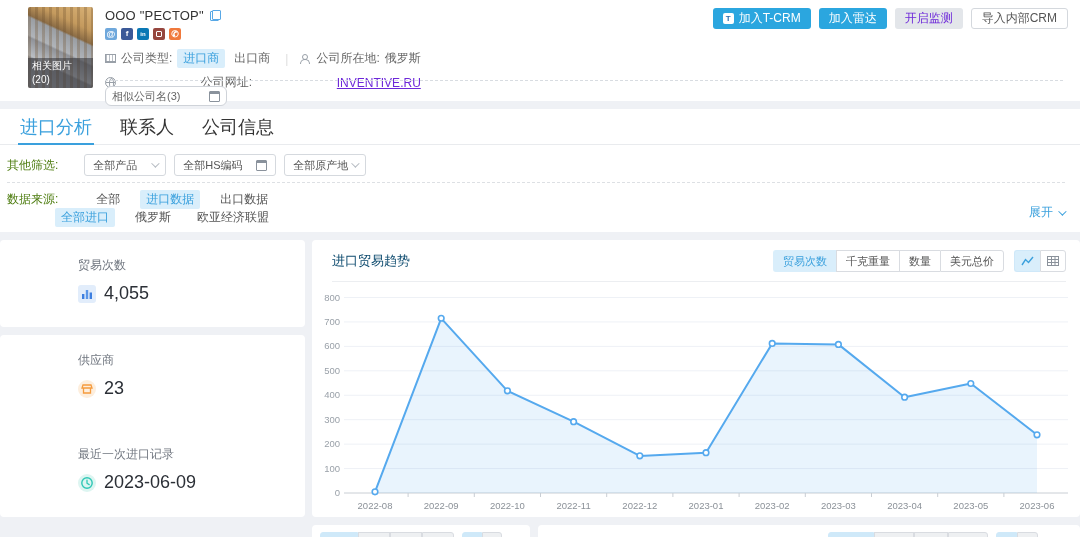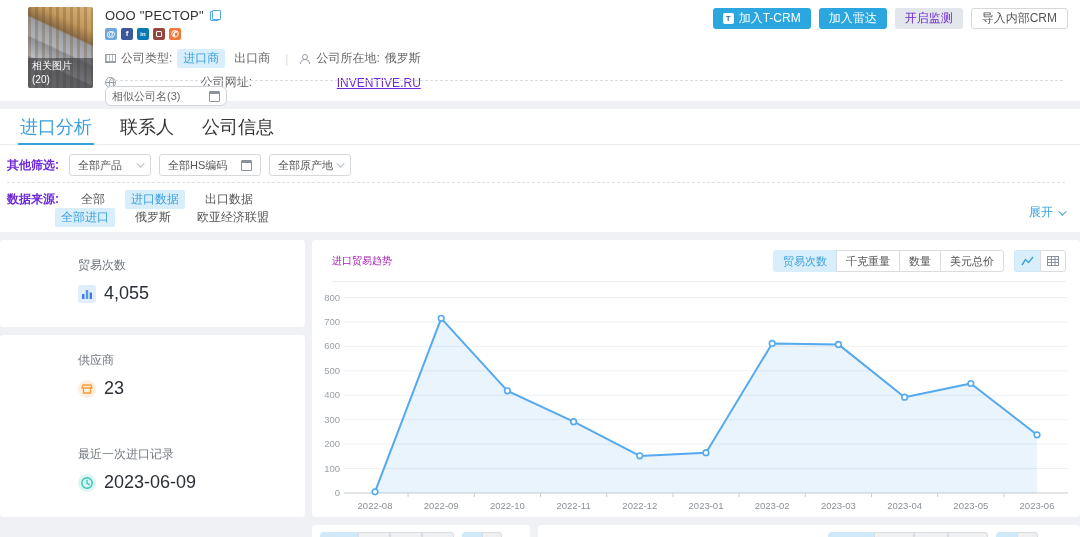--- a/index.html
+++ b/index.html
@@ -61,21 +61,21 @@
   .chev { width:6px; height:6px; border-right:1px solid #b4bac1; border-bottom:1px solid #b4bac1; transform:rotate(45deg) translateY(-2px); display:inline-block; }
   .chev.blue { border-color:#3aa0dd; }
 
   
   .tabs-card { position:absolute; left:0; top:109px; width:1080px; height:123px; background:#fff; }
   .tabs { display:flex; gap:24px; padding-left:18px; height:36px; border-bottom:1px solid #e9ebee; }
   .tab { font-size:18px; color:#333; display:flex; align-items:center; cursor:pointer; position:relative; padding:0 2px; }
   .tab.active { color:#3aa0dd; }
   .tab.active::after { content:""; position:absolute; left:0; right:0; bottom:-1px; height:2px; background:#3aa0dd; }
   .filter-row { position:absolute; left:7px; top:45px; display:flex; align-items:center; gap:8px; font-size:12px; color:#555; }
-  .f-label { color:#6d28d9; margin-right:2px;font-weight:bold; }
+  .f-label { color:#4d7c0f; margin-right:18px; }
   .date-box { width:120px; height:22px; border:1px solid #d5d9de; border-radius:3px; display:flex; align-items:center; gap:7px; padding:0 6px; font-size:11px; color:#555; cursor:pointer; background:#fff; }
   .selbox { height:22px; border:1px solid #d5d9de; border-radius:3px; display:flex; align-items:center; justify-content:space-between; padding:0 8px; font-size:11px; color:#555; cursor:pointer; background:#fff; }
   .selbox.w1 { width:82px; } .selbox.w2 { width:102px; } .selbox.w3 { width:82px; }
   .dashed-sep2 { position:absolute; left:7px; top:73px; width:1058px; border-top:1px dashed #dde0e4; }
   .source-row { position:absolute; left:7px; display:flex; align-items:center; gap:14px; font-size:12px; color:#555; }
   .source-row.r1 { top:81px; }
   .source-row.r2 { top:99px; left:55px; }
   .src-opt { padding:1px 6px; cursor:pointer; color:#555; }
   .src-opt.on { background:#d9eefb; color:#3aa0dd; border-radius:2px; }
   .expand { position:absolute; right:16px; top:95px; color:#3aa0dd; font-size:12px; display:flex; align-items:center; gap:5px; cursor:pointer; }
@@ -86,21 +86,21 @@
   .stat-card.s2 { top:335px; height:109px; }
   .stat-card.s3 { top:429px; height:88px; }
   .stat-label { font-size:12px; color:#717780; }
   .stat-value-row { display:flex; align-items:center; gap:8px; margin-top:9px; }
   .stat-value { font-size:18px; color:#2b2f36; }
   .sicon { width:18px; height:18px; flex:none; }
 
   
   .chart-card { position:absolute; left:312px; top:240px; width:768px; height:277px; background:#fff; border-radius:4px; }
   .chart-header { display:flex; align-items:center; padding:10px 14px 0 20px; }
-  .chart-title { font-size:10px; color:#a21caf; flex:1; }
+  .chart-title { font-size:13px; color:#0c4a6e; flex:1; }
   .btn-group { display:flex; }
   .gbtn { height:22px; padding:0 9px; font-size:11px; color:#555; background:#fff; border:1px solid #d9dce1; border-right-width:0; cursor:pointer; font-family:inherit; }
   .gbtn:first-child { border-radius:3px 0 0 3px; }
   .gbtn:last-child { border-right-width:1px; border-radius:0 3px 3px 0; }
   .gbtn.active { background:#d9eefb; color:#3aa0dd; border-color:#d9eefb; }
   .toggle-group { display:flex; margin-left:10px; }
   .tbtn { width:26px; height:22px; background:#fff; border:1px solid #d9dce1; border-right-width:0; display:inline-flex; align-items:center; justify-content:center; cursor:pointer; }
   .tbtn:first-child { border-radius:3px 0 0 3px; }
   .tbtn:last-child { border-right-width:1px; border-radius:0 3px 3px 0; }
   .tbtn.active { background:#d9eefb; border-color:#cfe8f9; }

